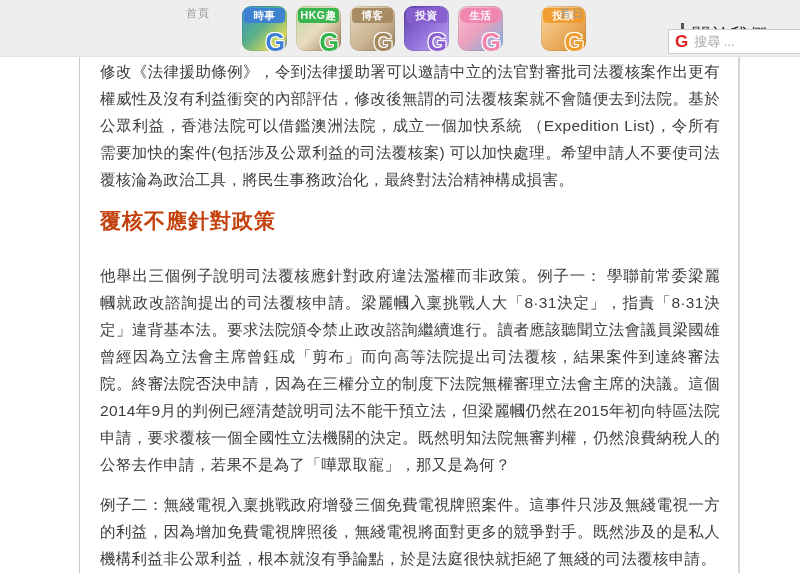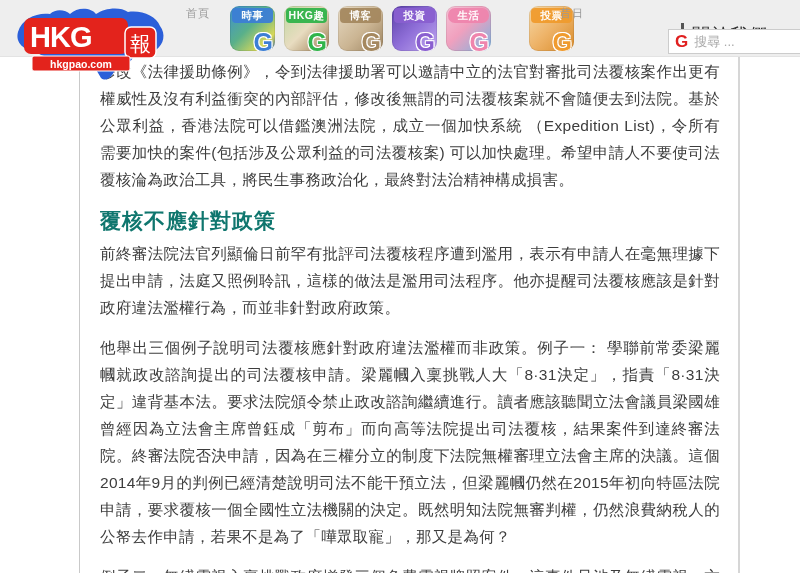--- a/index.html
+++ b/index.html
@@ -30,21 +30,21 @@
     border-radius: 4px; color: #fff; font-size: 10.5px; font-weight: bold;
     display: flex; align-items: center; justify-content: center;
     letter-spacing: 0.5px; opacity: 0.95;
   }
   .tile-g {
     position: absolute; bottom: -4px; right: 2px; font-size: 25px; font-weight: 900;
     line-height: 1;
     text-shadow: -1px -1px 0 #fff, 1px -1px 0 #fff, -1px 1px 0 #fff, 1px 1px 0 #fff;
   }
   
-  .tile-news   { background: linear-gradient(135deg,#3f8fd0 0%,#59b08a 45%,#d8d85a 80%,#3f6fb0 100%); }
+  .tile-news   { background: linear-gradient(135deg,#3f8fd0 0%,#59b08a 45%,#d8d85a 80%,#3f6fb0 100%); margin-left: 12px; }
   .tile-fun    { background: linear-gradient(135deg,#bcd9a0 0%,#e8dcc0 50%,#9a7a50 100%); padding-left: 16px; }
   .tile-blog   { background: linear-gradient(135deg,#e6d9c2 0%,#cbb593 55%,#9a815e 100%); }
   .tile-invest { background: linear-gradient(135deg,#5a3fa8 0%,#8f6fd8 50%,#c0a8f0 100%); }
   .tile-life   { background: linear-gradient(135deg,#f5c3d6 0%,#f0a0be 45%,#7ab4e0 100%); }
   .tile-vote   { background: linear-gradient(135deg,#f5d9a8 0%,#eeb368 50%,#d88a28 100%); margin-left: 29px; }
 
   .about-link {
     position: absolute; left: 681px; top: 23px; font-size: 18px; color: #333;
     border-left: 3px solid #555; padding-left: 8px; text-decoration: none;
     cursor: pointer; letter-spacing: 1px;
@@ -65,43 +65,29 @@
   .divider-v { position: absolute; top: 57px; bottom: 0; width: 1px; background: #c9c9c9; }
   .divider-left  { left: 79px; }
   .divider-right { left: 738px; background: #d6d6d6; width: 2px; }
 
   .article { position: absolute; left: 100px; top: 58px; width: 620px; }
   .article p {
     font-size: 15.5px; line-height: 27px; color: #3d3d3d;
     text-align: justify; letter-spacing: 0.3px; margin-bottom: 13px;
   }
   .article h2 {
-    font-size: 21px; font-weight: bold; color: #0f766e;
-    margin: 14px 0 5px; letter-spacing: 1px;
+    font-size: 21px; font-weight: bold; color: #c2410c;
+    margin: 14px 0 27px; letter-spacing: 1px;
   }
 </style>
 </head>
 <body>
 
 <div class="header">
 
-  <a class="logo">
-    <svg width="168" height="84" viewBox="0 0 168 84">
-      <path d="M14,30 C18,16 34,10 46,12 C52,6 62,8 66,12 C74,4 88,6 92,12
-               C100,6 116,4 124,10 C138,8 152,14 156,24 C162,32 160,42 152,48
-               C146,56 136,58 130,54 C126,62 118,66 112,62 C112,70 104,82 97,76
-               L90,64 C80,66 70,62 66,56 C54,58 40,56 32,50 C20,48 11,41 14,30 Z" fill="#2b5fd9"></path>
-      <rect x="20" y="16" width="104" height="36" rx="7" fill="#e3231c"></rect>
-      <text x="26" y="45" font-size="29" font-weight="bold" fill="#ffffff" font-family="Liberation Sans, sans-serif" letter-spacing="-1">HKG</text>
-      <rect x="121" y="25" width="31" height="31" rx="6" fill="#e3231c" stroke="#ffffff" stroke-width="1.5"></rect>
-      <text x="126" y="49" font-size="21" fill="#ffffff" font-family="Liberation Sans, sans-serif">報</text>
-      <rect x="28" y="54" width="98" height="15" rx="2" fill="#e3231c" stroke="#ffffff" stroke-width="1"></rect>
-      <text x="77" y="65.5" font-size="10.5" font-weight="bold" fill="#ffffff" text-anchor="middle" font-family="Liberation Sans, sans-serif">hkgpao.com</text>
-    </svg>
-  </a>
 
   <a class="nav-link nav-home">首頁</a>
 
   <div class="tiles">
     <a class="tile tile-news">
       <span class="tile-label" style="background: rgb(61, 127, 212);">時事</span>
       <span class="tile-g" style="color: rgb(61, 127, 212);">G</span>
     </a>
     <a class="tile tile-fun">
       <span class="tile-label" style="background: rgb(49, 180, 74);">HKG趣</span>
@@ -134,17 +120,16 @@
     <input type="text" placeholder="搜尋 ..." style="">
   </div>
 </div>
 
 <div class="divider-v divider-left"></div>
 <div class="divider-v divider-right"></div>
 
 <div class="article">
   <p>修改《法律援助條例》，令到法律援助署可以邀請中立的法官對審批司法覆核案作出更有權威性及沒有利益衝突的內部評估，修改後無謂的司法覆核案就不會隨便去到法院。基於公眾利益，香港法院可以借鑑澳洲法院，成立一個加快系統 （Expedition List)，令所有需要加快的案件(包括涉及公眾利益的司法覆核案) 可以加快處理。希望申請人不要使司法覆核淪為政治工具，將民生事務政治化，最終對法治精神構成損害。</p>
   <h2>覆核不應針對政策</h2>
-  <p>前終審法院法官列顯倫日前罕有批評司法覆核程序遭到濫用，表示有申請人在毫無理據下提出申請，法庭又照例聆訊，這樣的做法是濫用司法程序。他亦提醒司法覆核應該是針對政府違法濫權行為，而並非針對政府政策。</p>
   <p>他舉出三個例子說明司法覆核應針對政府違法濫權而非政策。例子一： 學聯前常委梁麗幗就政改諮詢提出的司法覆核申請。梁麗幗入稟挑戰人大「8·31決定」，指責「8·31決定」違背基本法。要求法院頒令禁止政改諮詢繼續進行。讀者應該聽聞立法會議員梁國雄曾經因為立法會主席曾鈺成「剪布」而向高等法院提出司法覆核，結果案件到達終審法院。終審法院否決申請，因為在三權分立的制度下法院無權審理立法會主席的決議。這個2014年9月的判例已經清楚說明司法不能干預立法，但梁麗幗仍然在2015年初向特區法院申請，要求覆核一個全國性立法機關的決定。既然明知法院無審判權，仍然浪費納稅人的公帑去作申請，若果不是為了「嘩眾取寵」，那又是為何？</p>
   <p>例子二：無綫電視入稟挑戰政府增發三個免費電視牌照案件。這事件只涉及無綫電視一方的利益，因為增加免費電視牌照後，無綫電視將面對更多的競爭對手。既然涉及的是私人機構利益非公眾利益，根本就沒有爭論點，於是法庭很快就拒絕了無綫的司法覆核申請。</p>
 
 </div>
 
 </body></html>

